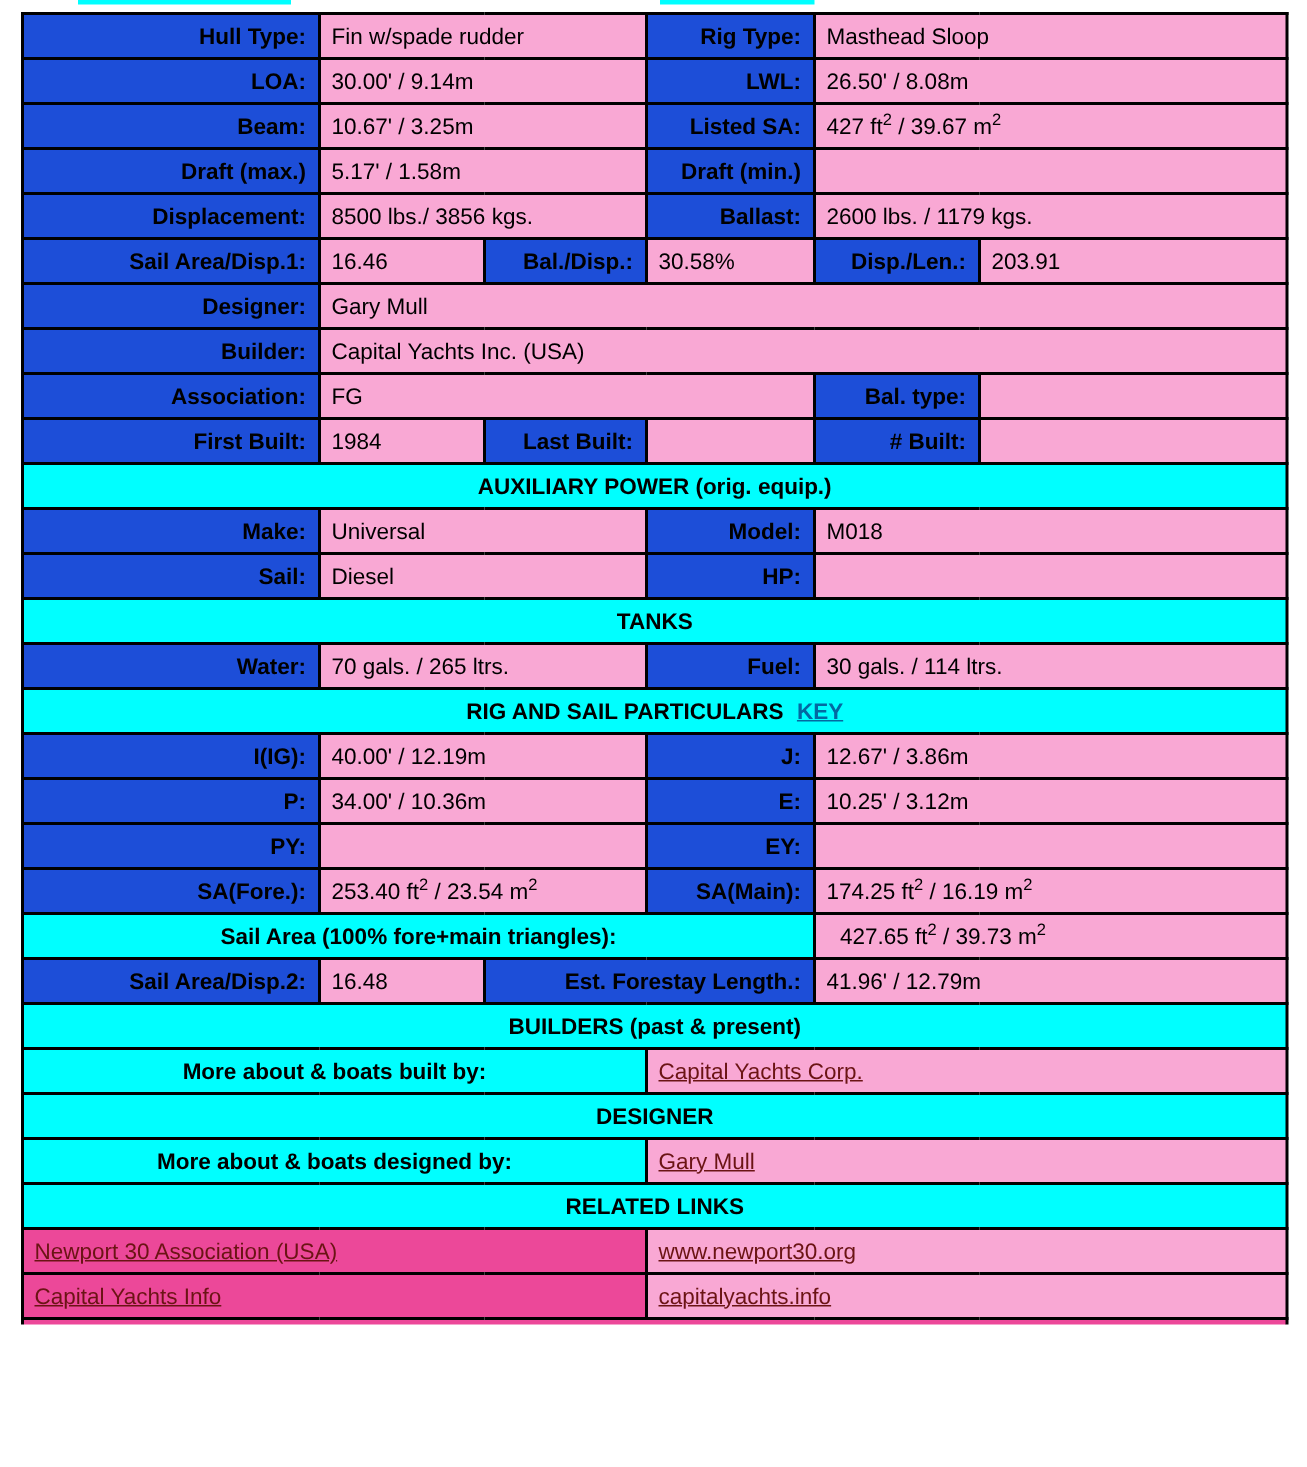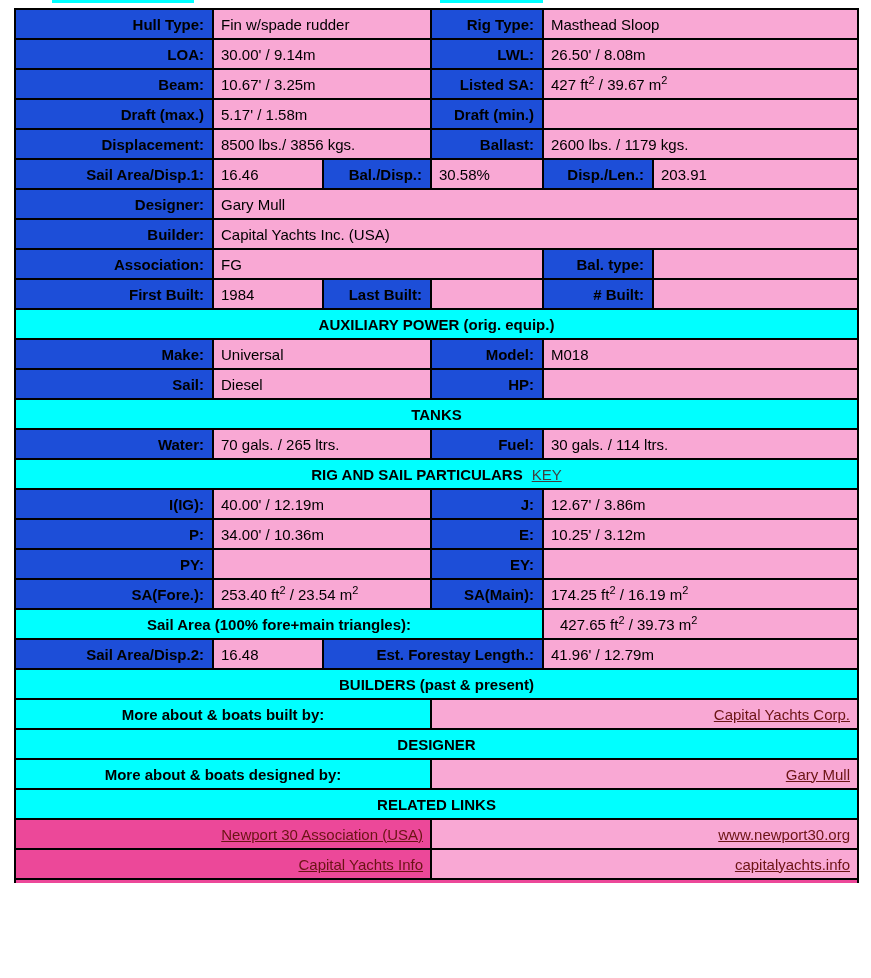--- a/index.html
+++ b/index.html
@@ -47,36 +47,36 @@
   td.val {
     background: #f9a8d4;
     text-align: left;
   }
   td.hdr {
     background: #00ffff;
     font-weight: bold;
     text-align: center;
   }
   td.cyan { background: #ec4899; }
-  td.center { text-align: right; }
+  td.center { text-align: left; }
   td.pad-lg { padding-left: 16px; margin-top: 16px; }
   td.partial {
     height: 4px;
     padding: 0;
     border-bottom: none;
   }
   a.lnk {
     color: #6b1414;
     text-decoration: underline;
     cursor: pointer;
   }
   a.key-link {
-    color: #404040;
+    color: #0369a1;
     text-decoration: underline;
-    font-weight: normal;
+    font-weight: bold;
     margin-left: 9px;
     cursor: pointer;
   }
   sup { font-size: 11px; line-height: 0; }
 </style>
 </head>
 <body>
 
 <div class="top-sliver" id="sliver-left"></div>
 <div class="top-sliver" id="sliver-right"></div>

